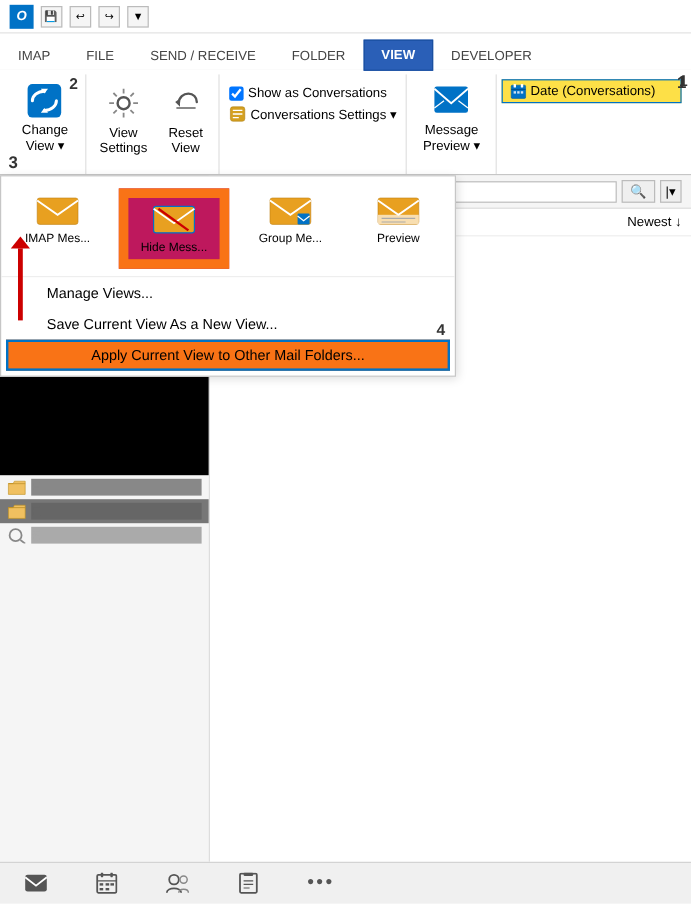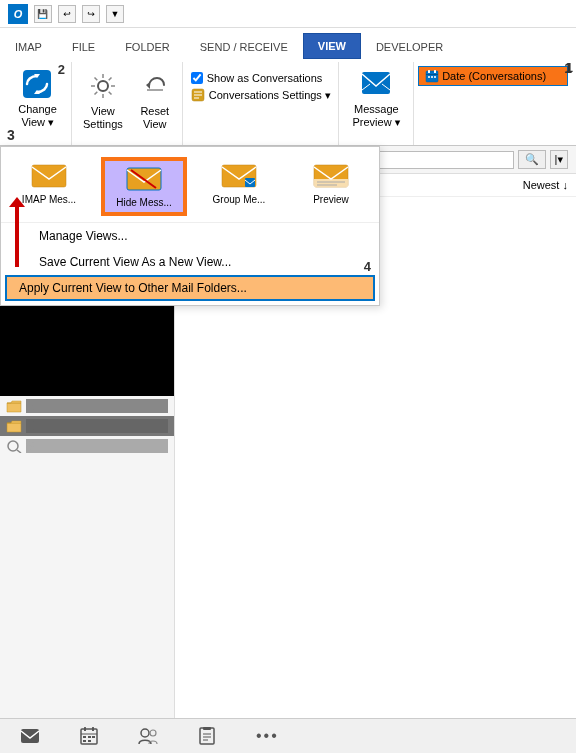--- a/index.html
+++ b/index.html
@@ -163,37 +163,38 @@
     .arr-btn {
       display: flex;
       flex-direction: column;
       align-items: center;
       cursor: pointer;
       padding: 4px 10px;
       border: 1px solid transparent;
       gap: 4px;
       flex: 1;
     }
-    .arr-btn.selected { border: 4px solid #f97316; background: #c4b5fd; text-align: center; }
+    .arr-btn.selected { border: 8px solid #f97316; background: #be185d; text-align: center; }
 
     
     .dropdown-item {
       padding: 6px 16px;
       font-size: 12px;
       cursor: pointer;
       display: flex;
       align-items: center;
       gap: 6px;
       margin-left: 22px;
     }
     .dropdown-item.highlighted-item {
       border: 2px solid #0072c6;
-      background: #fdba74;
+      background: #f97316;
       margin: 0 4px;
       padding: 4px 12px;
+      justify-content: center;
     }
 
     
     .main-area {
       display: flex;
       height: calc(753px - 28px - 30px - 88px - 35px);
     }
 
     
     .sidebar {
@@ -279,21 +280,21 @@
       color: white;
       font-size: 11px;
       font-weight: bold;
       display: flex;
       align-items: center;
       justify-content: center;
       font-style: italic;
     }
 
     .date-conversations-btn {
-      background: #f97316;
+      background: #fde047;
       border: 1px solid #0072c6;
       padding: 2px 6px;
       font-size: 11px;
       cursor: pointer;
       display: flex;
       align-items: center;
       gap: 3px;
       white-space: nowrap;
     }
   </style>
@@ -306,22 +307,22 @@
   </div>
   <div class="title-bar-btn">💾</div>
   <div class="title-bar-btn">↩</div>
   <div class="title-bar-btn">↪</div>
   <div class="title-bar-btn">▼</div>
 </div>
 
 <div class="ribbon-tabs">
   <div class="ribbon-tab">IMAP</div>
   <div class="ribbon-tab">FILE</div>
+  <div class="ribbon-tab">SEND / RECEIVE</div>
   <div class="ribbon-tab">FOLDER</div>
-  <div class="ribbon-tab">SEND / RECEIVE</div>
   <div class="ribbon-tab highlighted active">VIEW</div>
   <div class="ribbon-tab">DEVELOPER</div>
 </div>
 
 <div class="ribbon">
 
   <div style="position:absolute; top: 2px; right: 3px; font-size:13px; font-weight:bold; color:#333; z-index:50;">1</div>
 
   <div class="ribbon-group" style="min-width:68px;">
 

